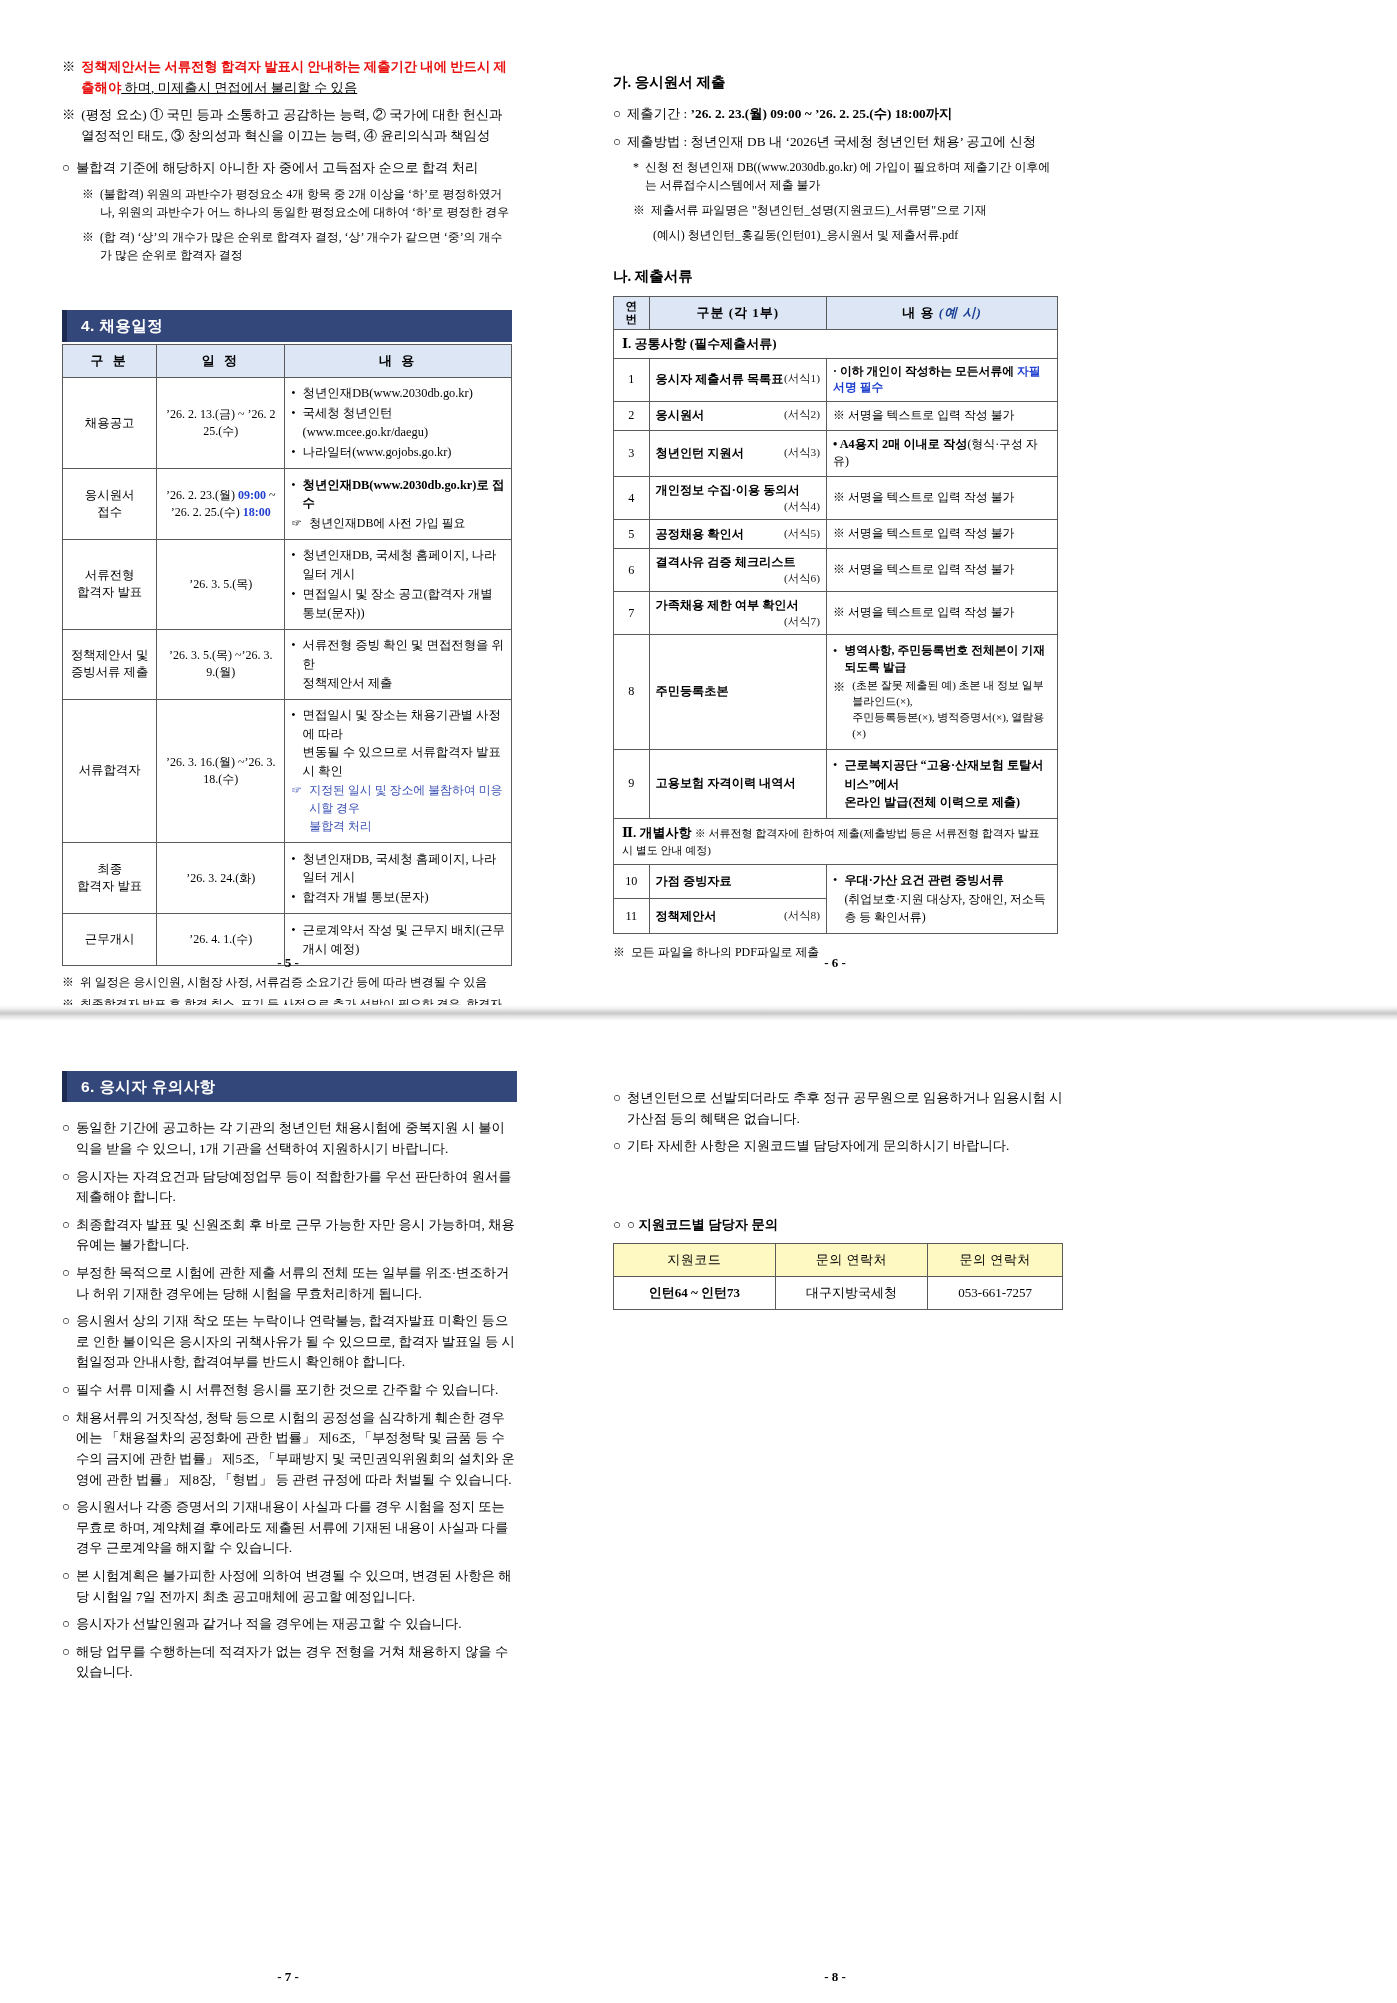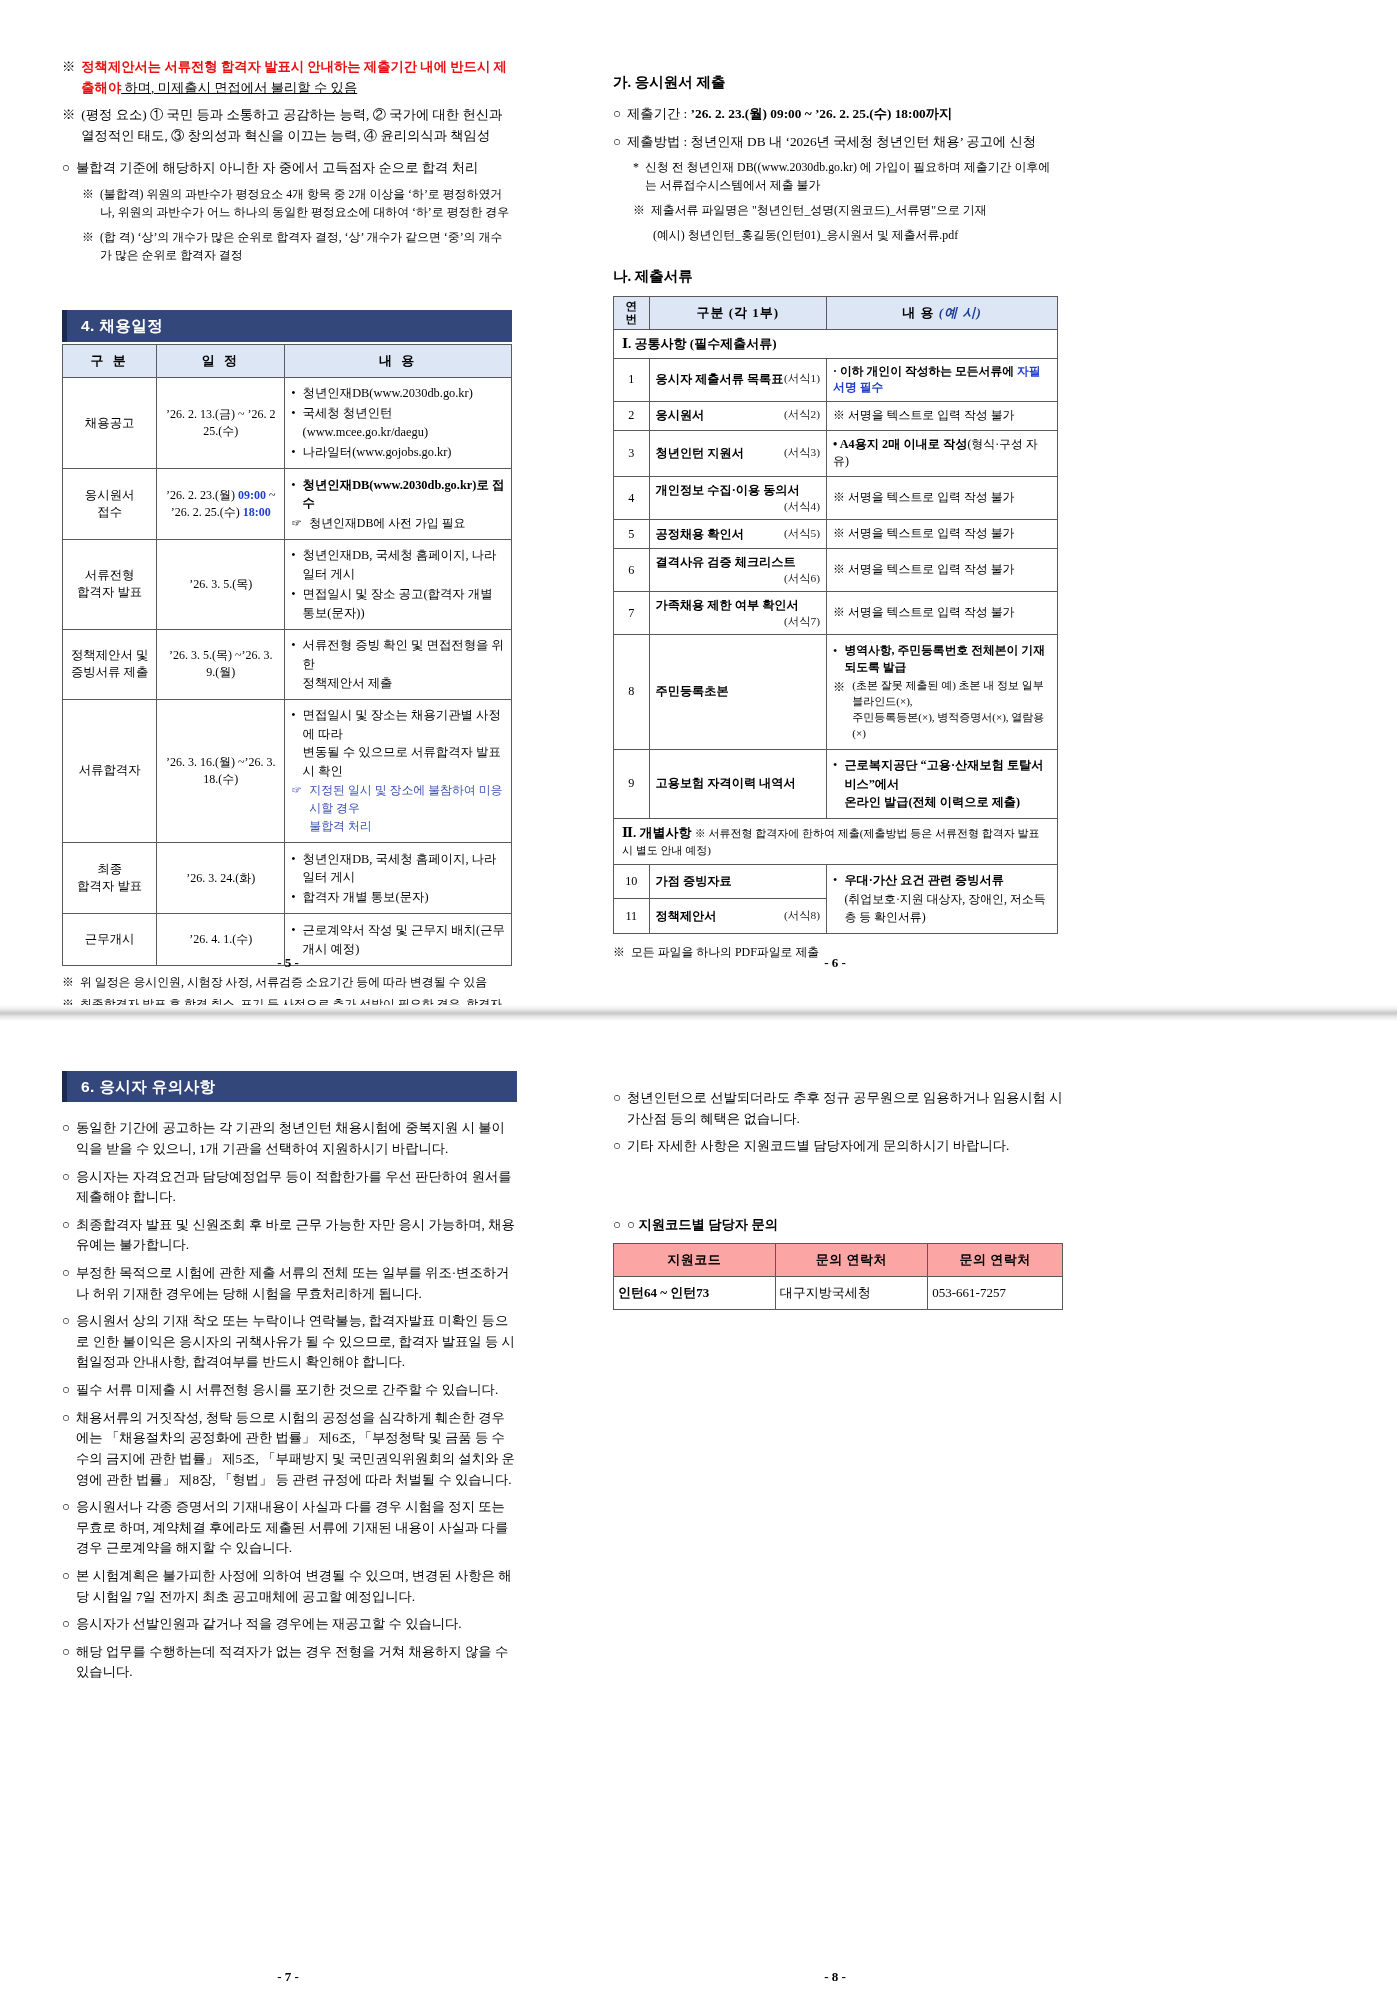--- a/index.html
+++ b/index.html
@@ -98,22 +98,22 @@
     font-weight: bold;
     font-size: 13px;
     text-align: left;
     padding: 5px 8px;
   }
   .docs .nm { font-weight: bold; }
   .docs .fm { font-weight: normal; font-size: 11.4px; color: #222; float: right; }
 
   
   .contact { font-size: 13px; }
-  .contact th, .contact td { text-align: left; padding: 7px 4px; }
-  .contact thead th { background: #fca5a5; font-weight: bold; letter-spacing: 0.5px; }
+  .contact th, .contact td { text-align: center; padding: 7px 4px; }
+  .contact thead th { background: #fef9c3; font-weight: normal; letter-spacing: 0.5px; }
   .contact tbody td { font-weight: bold; }
   .contact tbody td.plain { font-weight: normal; }
 
   .pagenum {
     position: absolute;
     font-family: "Liberation Serif", serif;
     font-size: 13px;
     font-weight: bold;
     text-align: center;
     width: 80px;

